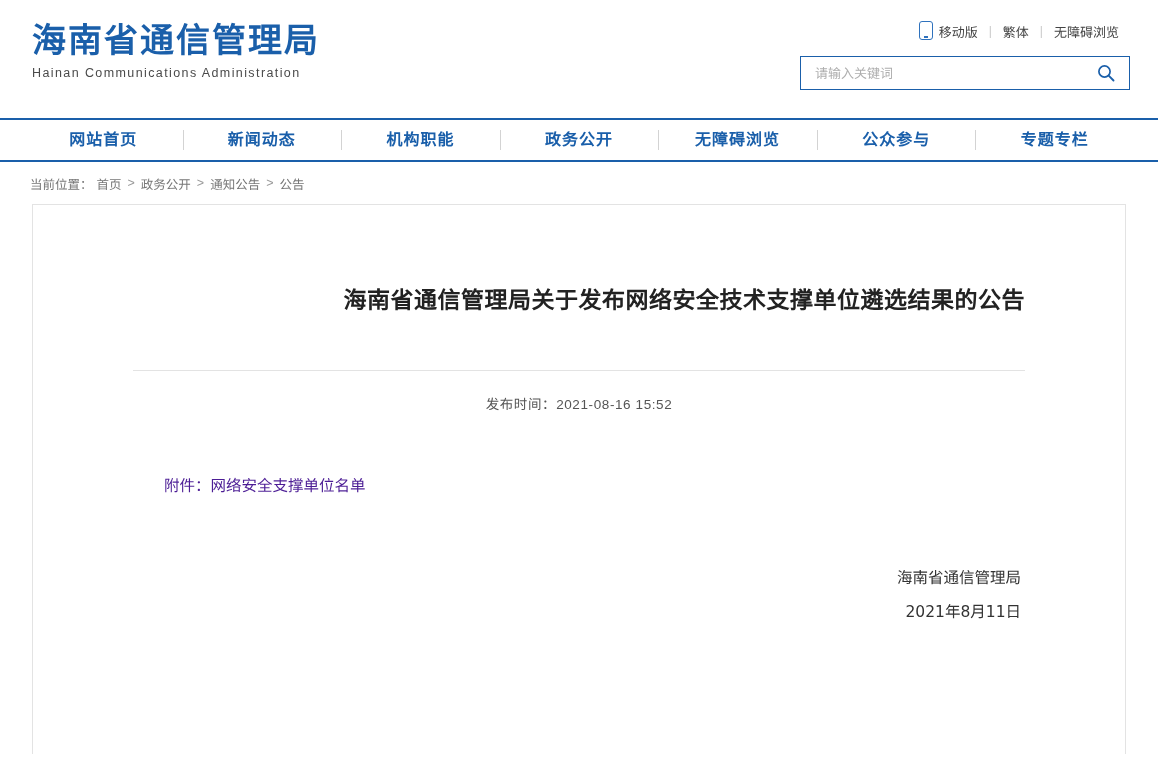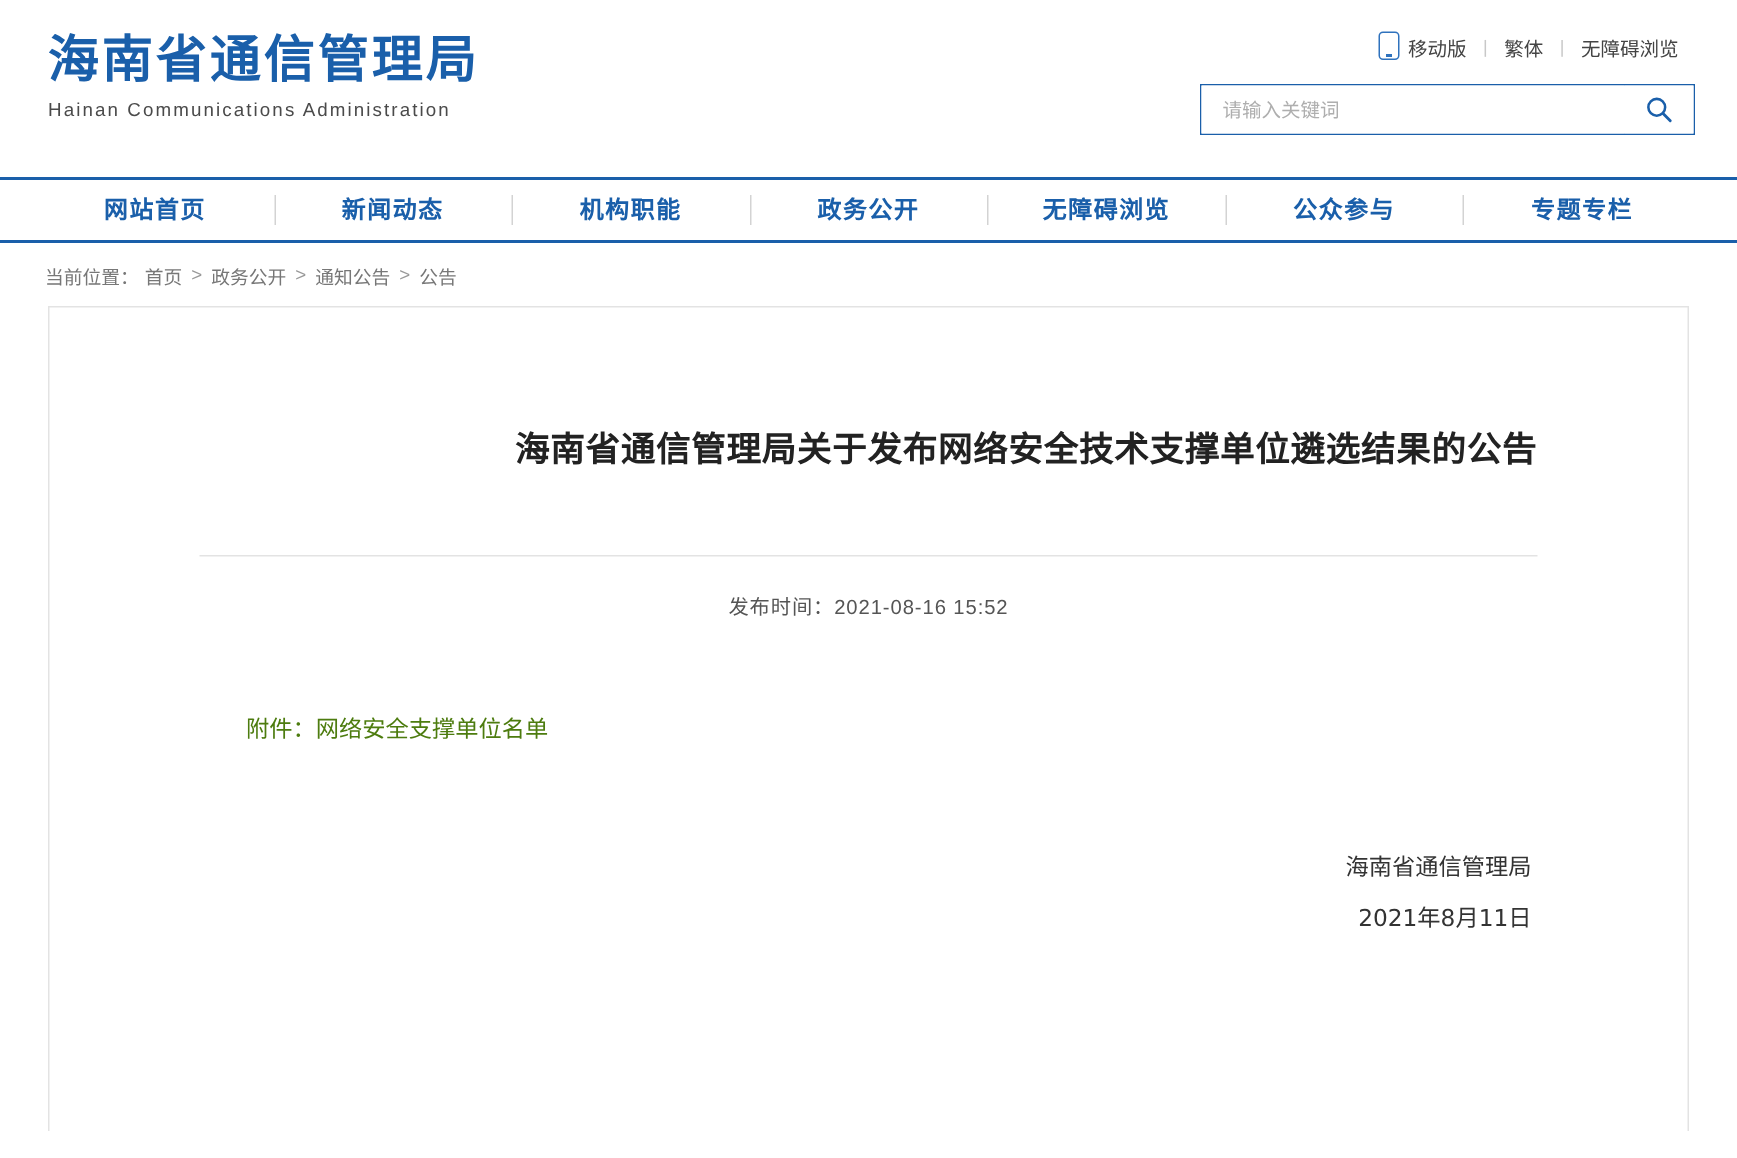--- a/index.html
+++ b/index.html
@@ -205,21 +205,21 @@
   }
   .article-body p {
     margin: 0 0 14px;
     text-indent: 2em;
   }
   .attach {
     margin-top: 58px;
     text-indent: 2em;
     font-size: 15.5px;
     line-height: 30px;
-    color: #4d7c0f;
+    color: #4c1d95;
     font-family: "DejaVu Sans", "Liberation Sans", sans-serif;
   }
   .signature {
     margin-top: 60px;
     text-align: right;
     font-size: 15.5px;
     line-height: 34px;
     color: #333;
     padding-right: 4px;
     font-family: "DejaVu Sans", "Liberation Sans", sans-serif;

